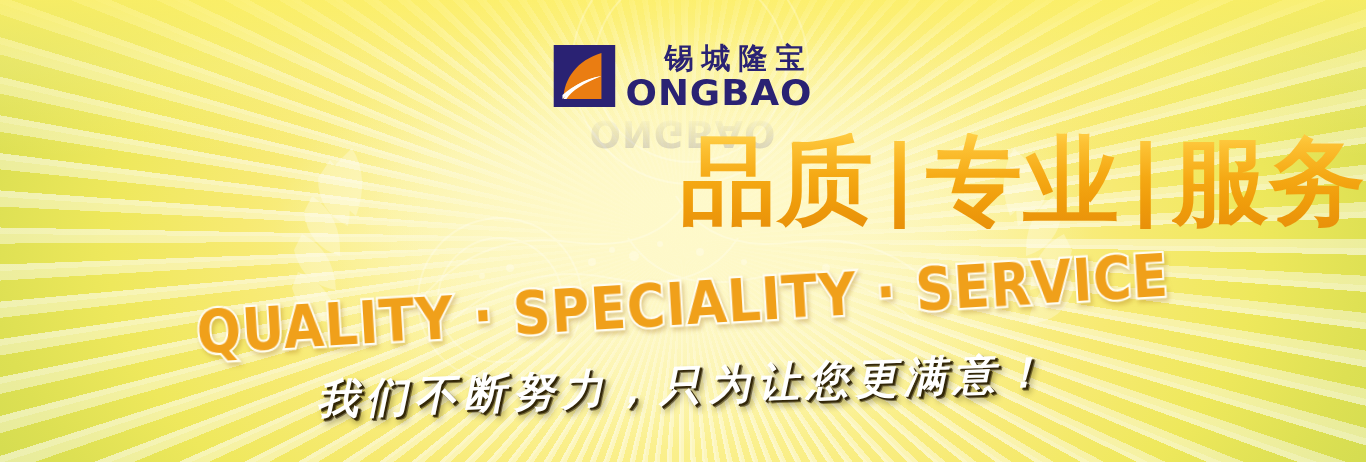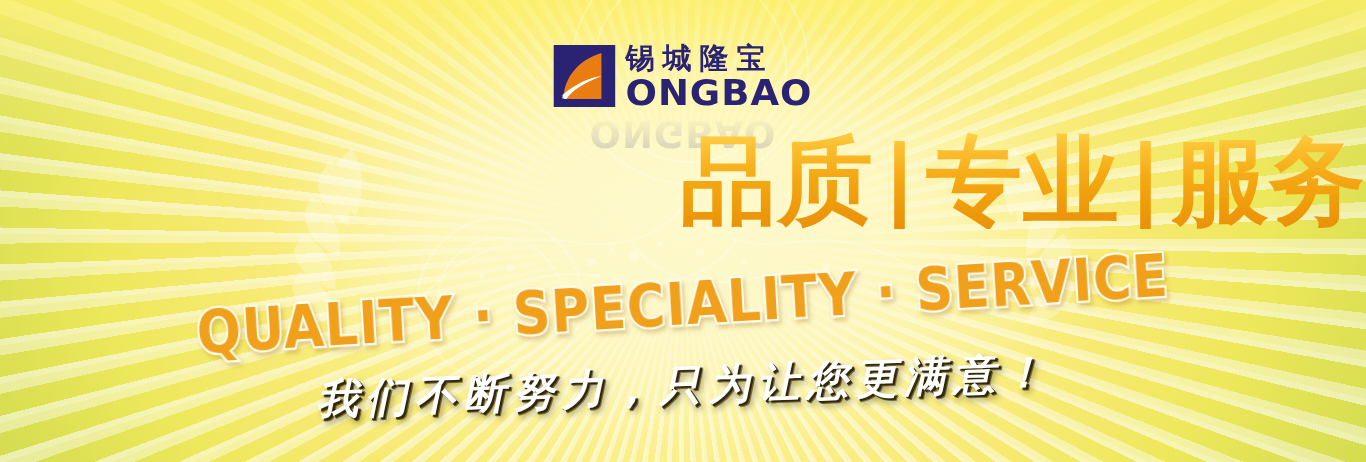--- a/index.html
+++ b/index.html
@@ -104,20 +104,21 @@
 
   
   .logo-block {
     position: absolute;
     left: 50%;
     top: 44px;
     transform: translateX(-50%);
     display: flex;
     align-items: flex-start;
     gap: 10px;
+    text-align: right;
   }
 
   .logo-mark {
     width: 62px;
     height: 62px;
     flex: none;
     margin-top: 1px;
   }
 
   .logo-words {

